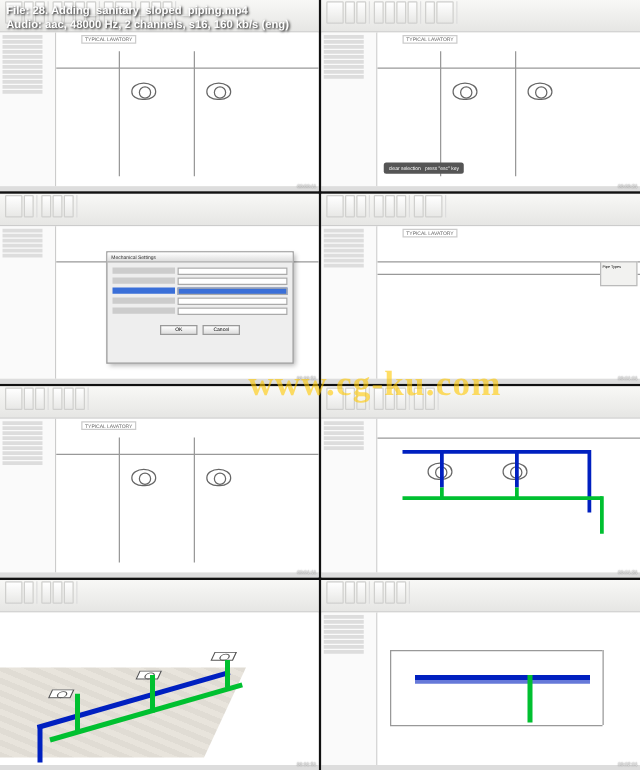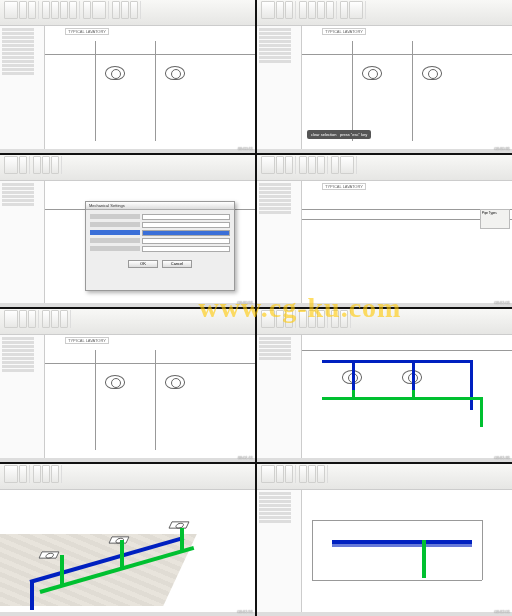--- a/index.html
+++ b/index.html
@@ -215,20 +215,22 @@
     content:'';
     position:absolute;
     width:6px;height:6px;border:1px solid #555;border-radius:50%;
     left:5px;top:1px;
   }
 </style>
 </head>
 <body>
 
 <div class="meta-overlay">
+  <div><b>File:</b> <span>28. Adding_sanitary_sloped_piping.mp4</span></div>
+  <div><b>Audio:</b> <span>aac, 48000 Hz, 2 channels, s16, 160 kb/s (eng)</span></div>
 </div>
 
 <div class="watermark">www.cg-ku.com</div>
 
 <div class="grid">
 
   <div class="thumb">
     <div class="ribbon">
       <div class="ribbon-group">
           <div class="ribbon-btn wide"></div>

